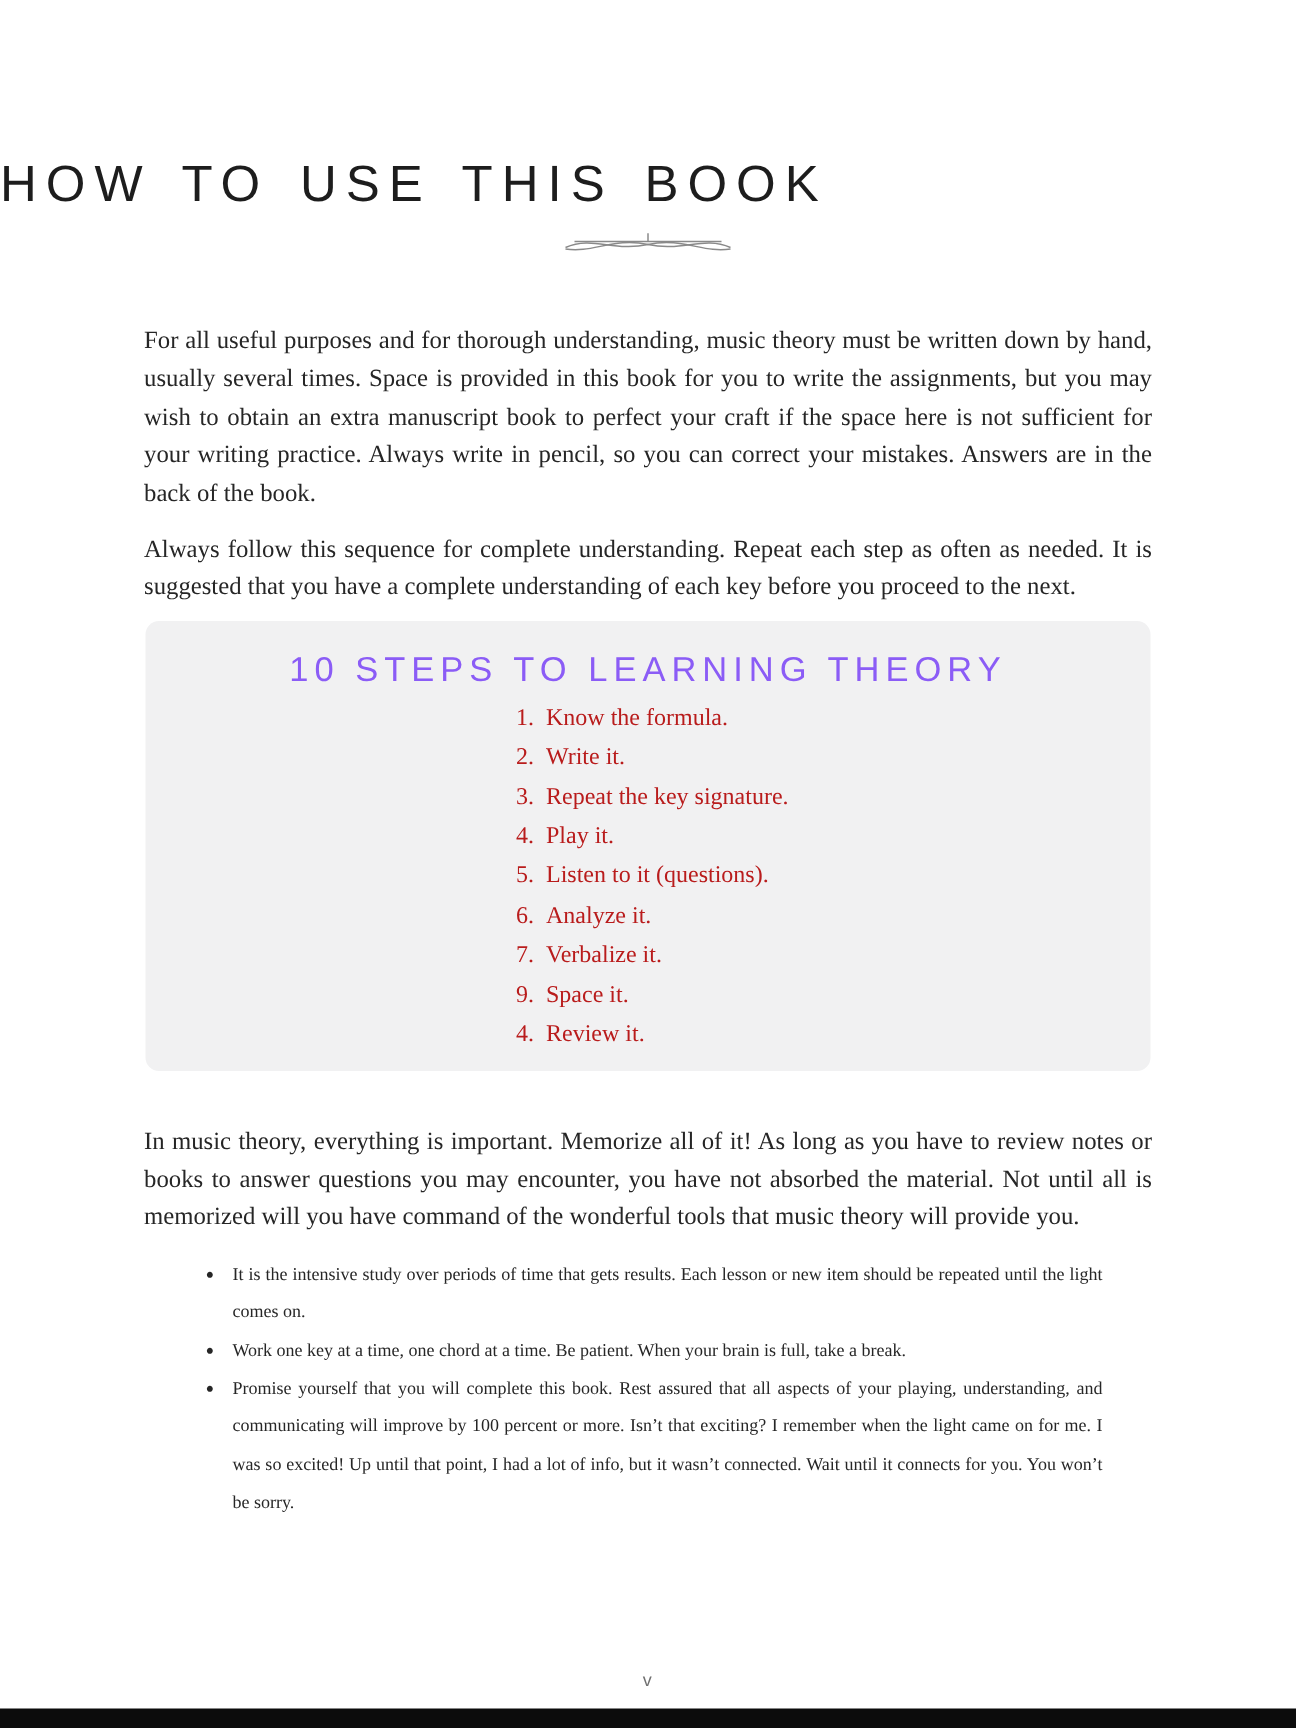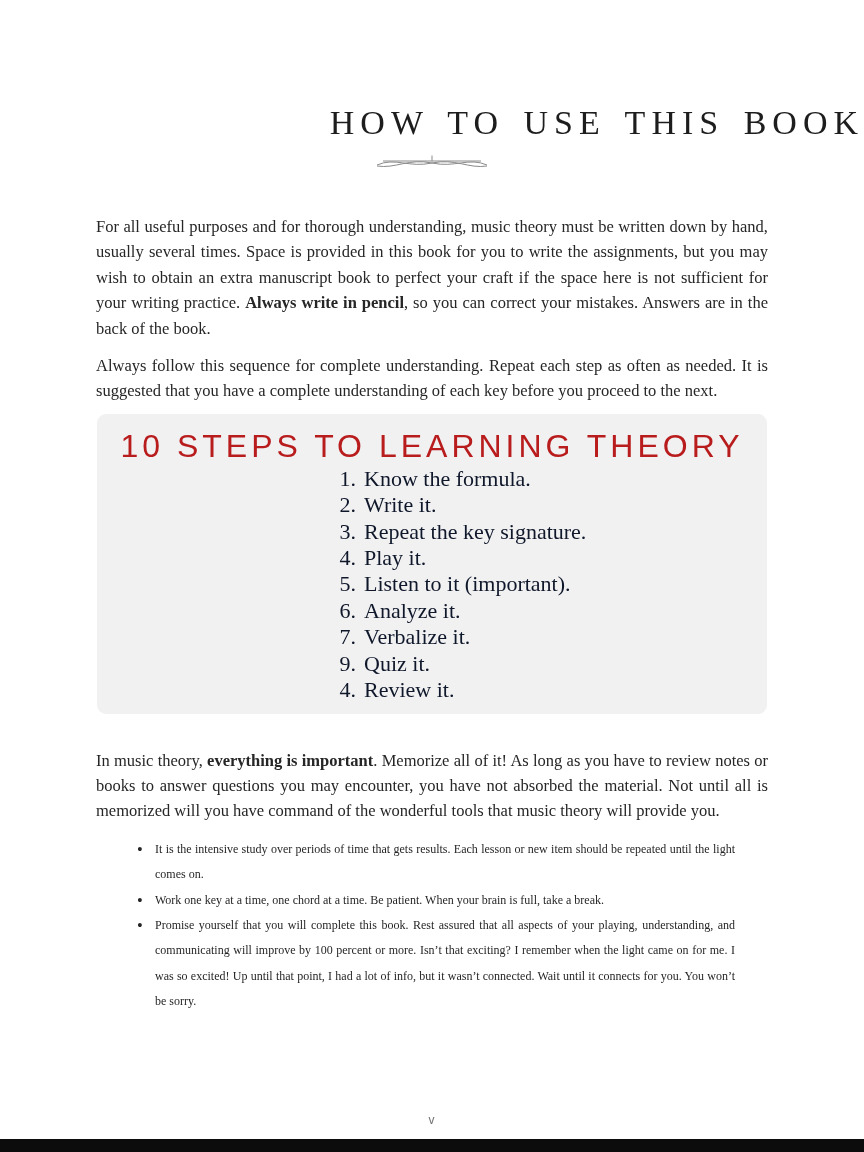--- a/index.html
+++ b/index.html
@@ -8,61 +8,61 @@
     width: 864px;
     height: 1152px;
     background: #ffffff;
     font-family: "Liberation Serif", serif;
     color: #262626;
     overflow: hidden;
   }
   .chapter-title {
     margin: 0;
     padding-top: 106px;
-    text-align: right;
-    font-family: Liberation Serif, serif;
+    text-align: left;
+    font-family: Liberation Sans, sans-serif;
     font-weight: normal;
     font-size: 34px;
     letter-spacing: 6px;
     word-spacing: 5px;
     color: #1d1d1d;
     line-height: 1;
   }
   .ornament-wrap { text-align: center; margin-top: 13px; height: 22px; }
   .content { width: 672px; margin: 0 auto; }
   .body-text {
     margin: 0;
     font-size: 16.5px;
     line-height: 25.4px;
     text-align: justify;
     color: #262626;
   }
   .p1 { margin-top: 39px; }
   .p2 { margin-top: 12px; }
   .p3 { margin-top: 34px; }
-  .bold { font-weight: bold; }
+  .bold { font-weight: normal; }
   .steps-box {
     width: 670px;
     margin: 10px auto 0 auto;
     background: #f1f1f2;
     border-radius: 9px;
     padding: 17px 0 10px 0;
     box-sizing: border-box;
   }
   .steps-heading {
     margin: 0;
     text-align: center;
     font-family: "Liberation Sans", sans-serif;
     font-weight: normal;
-    font-size: 32px;
+    font-size: 23px;
     letter-spacing: 4px;
-    color: #b91c1c;
+    color: #8b5cf6;
     line-height: 30px;
   }
-  .steps-list { margin: 5px 0 0 225px; font-size: 22px; line-height: 26.4px; color: #0f172a; }
+  .steps-list { margin: 5px 0 0 225px; font-size: 16px; line-height: 26.4px; color: #b91c1c; }
   .step-row { white-space: nowrap; }
   .step-num { display: inline-block; width: 34px; text-align: right; margin-right: 8px; }
   .bullet-list { margin-top: 13px; }
   .bullet-item { display: flex; margin: 0 33px 0 41px; }
   .bullet-marker { flex: none; width: 18px; font-size: 16.5px; line-height: 25.4px; color: #262626; }
   .bullet-text { flex: 1; font-size: 12px; line-height: 25.4px; text-align: justify; color: #262626; }
   .page-number {
     position: absolute;
     top: 1113px;
     left: 0;
@@ -106,24 +106,24 @@
 
     <p class="body-text p2">Always follow this sequence for complete understanding. Repeat each step as often as needed. It is suggested that you have a complete understanding of each key before you proceed to the next.</p>
 
     <div class="steps-box">
       <h2 class="steps-heading">10 STEPS TO LEARNING THEORY</h2>
       <div class="steps-list">
         <div class="step-row"><span class="step-num">1.</span><span>Know the formula.</span></div>
         <div class="step-row"><span class="step-num">2.</span><span>Write it.</span></div>
         <div class="step-row"><span class="step-num">3.</span><span>Repeat the key signature.</span></div>
         <div class="step-row"><span class="step-num">4.</span><span>Play it.</span></div>
-        <div class="step-row"><span class="step-num">5.</span><span>Listen to it (important).</span></div>
+        <div class="step-row"><span class="step-num">5.</span><span>Listen to it (questions).</span></div>
         <div class="step-row"><span class="step-num">6.</span><span>Analyze it.</span></div>
         <div class="step-row"><span class="step-num">7.</span><span>Verbalize it.</span></div>
-        <div class="step-row"><span class="step-num">9.</span><span>Quiz it.</span></div>
+        <div class="step-row"><span class="step-num">9.</span><span>Space it.</span></div>
         <div class="step-row"><span class="step-num">4.</span><span>Review it.</span></div>
       </div>
     </div>
 
     <p class="body-text p3"><span>In music theory, </span><span class="bold">everything is important</span><span>. Memorize all of it! As long as you have to review notes or books to answer questions you may encounter, you have not absorbed the material. Not until all is memorized will you have command of the wonderful tools that music theory will provide you.</span></p>
 
     <div class="bullet-list">
       <div class="bullet-item">
         <span class="bullet-marker">•</span>
         <div class="bullet-text">It is the intensive study over periods of time that gets results. Each lesson or new item should be repeated until the light comes on.</div>

